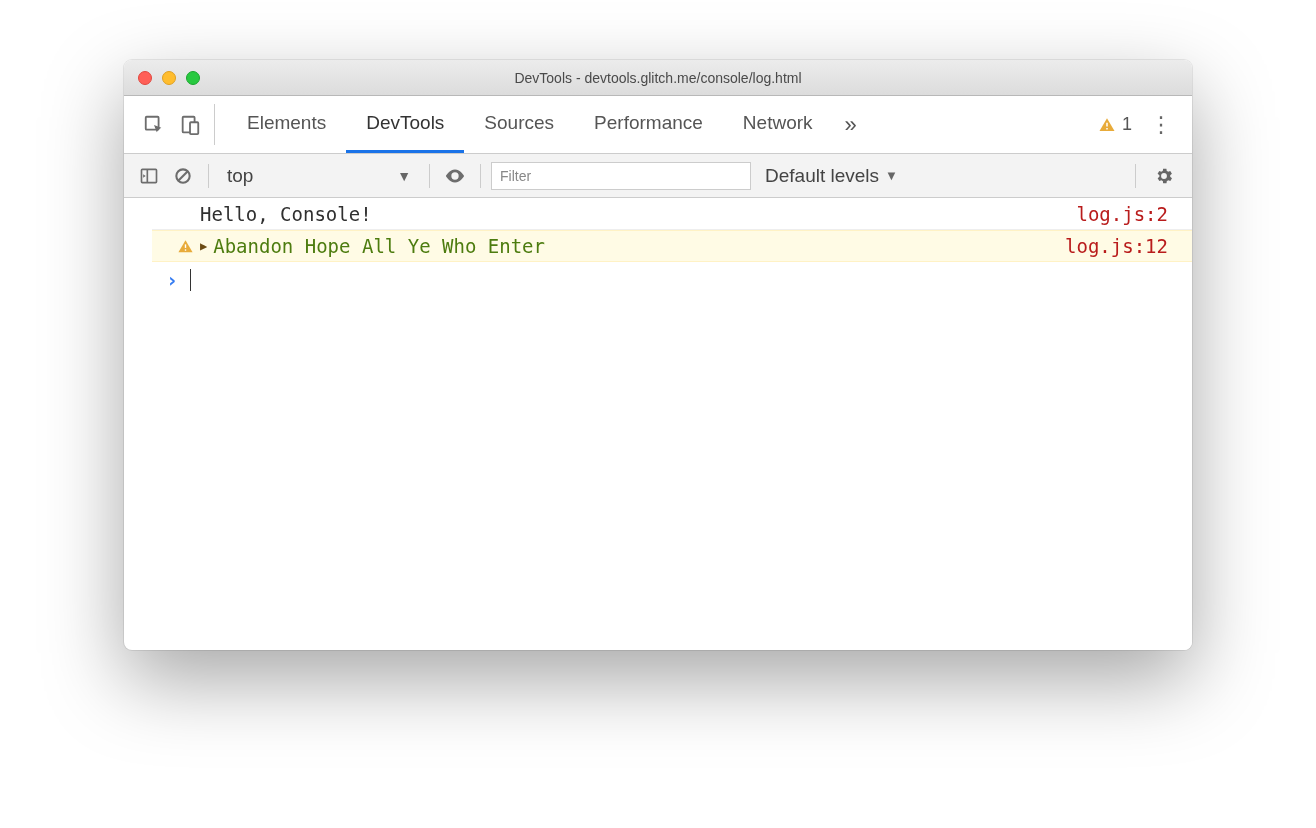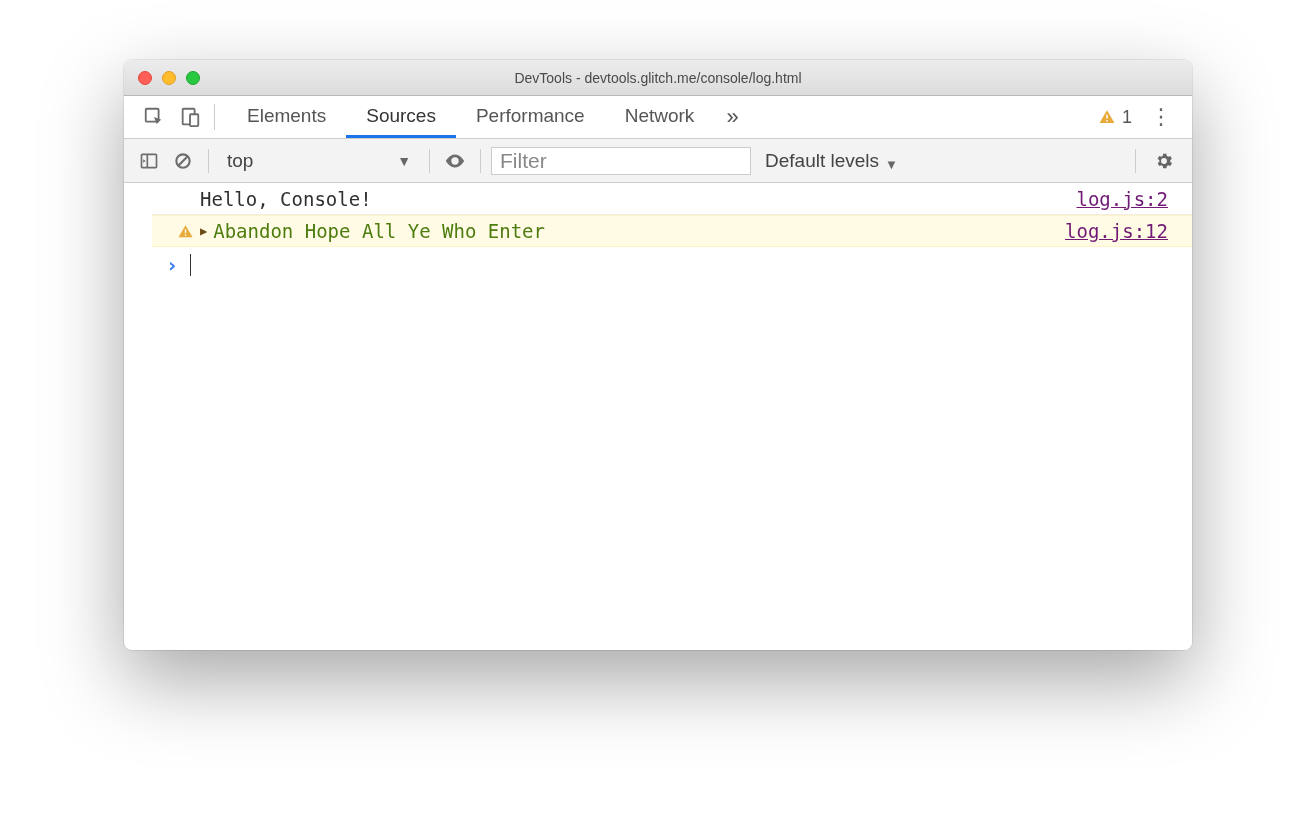--- a/index.html
+++ b/index.html
@@ -38,21 +38,21 @@
     .dot.yellow { background: #ffbd2e; border: 1px solid #dfa022; }
     .dot.green { background: #28c940; border: 1px solid #1ba62f; }
     .title {
       flex: 1;
       text-align: center;
       font-size: 14px;
       color: #4a4a4a;
     }
     
     .tabsrow {
-      height: 43px;
+      height: 58px;
       border-bottom: 1px solid #ccc;
       display: flex;
       align-items: stretch;
       padding: 0 10px 0 14px;
     }
     .inspect-group { display:flex; align-items:center; gap: 4px;}
     .icon-btn {
       width: 32px; height: 44px;
       display:flex; align-items:center; justify-content:center;
       color:#6d6d6d;
@@ -95,28 +95,28 @@
       padding: 0 8px;
       cursor:pointer;
       min-width:200px;
       justify-content:space-between;
     }
     .context-select .caret { color:#666; font-size:14px;}
     .filter-input {
       height: 28px;
       border:1px solid #ccc;
       background:#fff;
-      font-size:21px;
+      font-size:14px;
       padding: 0 8px;
       width: 260px;
       color:#333;
     }
     .filter-input::placeholder { color:#888; }
     .levels {
-      display:flex; align-items:flex-end; gap:6px;
+      display:flex; align-items:center; gap:6px;
       font-size:19px; color:#444; cursor:pointer;
       padding:0 10px;
     }
     .tool-spacer { flex:1; }
     .gear { padding:0 8px; color:#666; cursor:pointer;}
     
     .console {
       flex:1;
       font-family: "Menlo", "Consolas", monospace;
       font-size: 19px;
@@ -125,21 +125,21 @@
       margin-left:28px;
     }
     .row {
       display:flex; align-items:center;
       min-height: 32px;
       padding: 4px 14px 4px 0;
       border-bottom: 1px solid #eee;
     }
     .row .gutter { width: 48px; display:flex; justify-content:flex-end; align-items:center; padding-right:6px;}
     .row .msg { flex:1; }
-    .row .src { color:#701a75; text-decoration: underline; padding-right:10px; cursor:pointer;}
+    .row .src { color:#b91c1c; padding-right:10px; cursor:pointer;}
     .row.log .msg { color:#303030; }
     .row.warn { background:#fffbe5; border-top:1px solid #fff2c5; border-bottom:1px solid #fff2c5;}
     .row.warn .msg { color:#4d7c0f; }
     .row.warn .expand { color:#6b4a12; margin-right:6px; font-size:12px;}
     .warn-icon { color:#e2a43b; display:flex; }
     .input-row {
       display:flex; align-items:center;
       padding: 6px 14px 6px 14px;
     }
     .prompt { color:#367cf1; font-weight:bold; margin-right:12px; font-size:20px;}
@@ -173,21 +173,22 @@
       <div class="icon-btn">
         <svg width="22" height="22" viewBox="0 0 24 24" fill="none" stroke="currentColor" stroke-width="2">
           <rect x="4" y="3" width="13" height="17" rx="1"></rect>
           <rect x="12" y="9" width="9" height="13" rx="1" fill="#fff"></rect>
         </svg>
       </div>
     </div>
     <div class="divider"></div>
     <div class="tabs">
       <div class="tab">Elements</div>
-      <div class="tab active">Sources</div>
+      <div class="tab active">DevTools</div>
+      <div class="tab">Sources</div>
       <div class="tab">Performance</div>
       <div class="tab">Network</div>
     </div>
     <div class="tabs-more">»</div>
     <div class="tabs-spacer"></div>
     <div class="warn-count">
       <span class="warn-tri">
         <svg width="18" height="18" viewBox="0 0 24 24">
             <path d="M12 3 L22 20 H2 Z" fill="#e8ab3a"></path>
             <rect x="11" y="9" width="2" height="5" fill="#fff"></rect>

